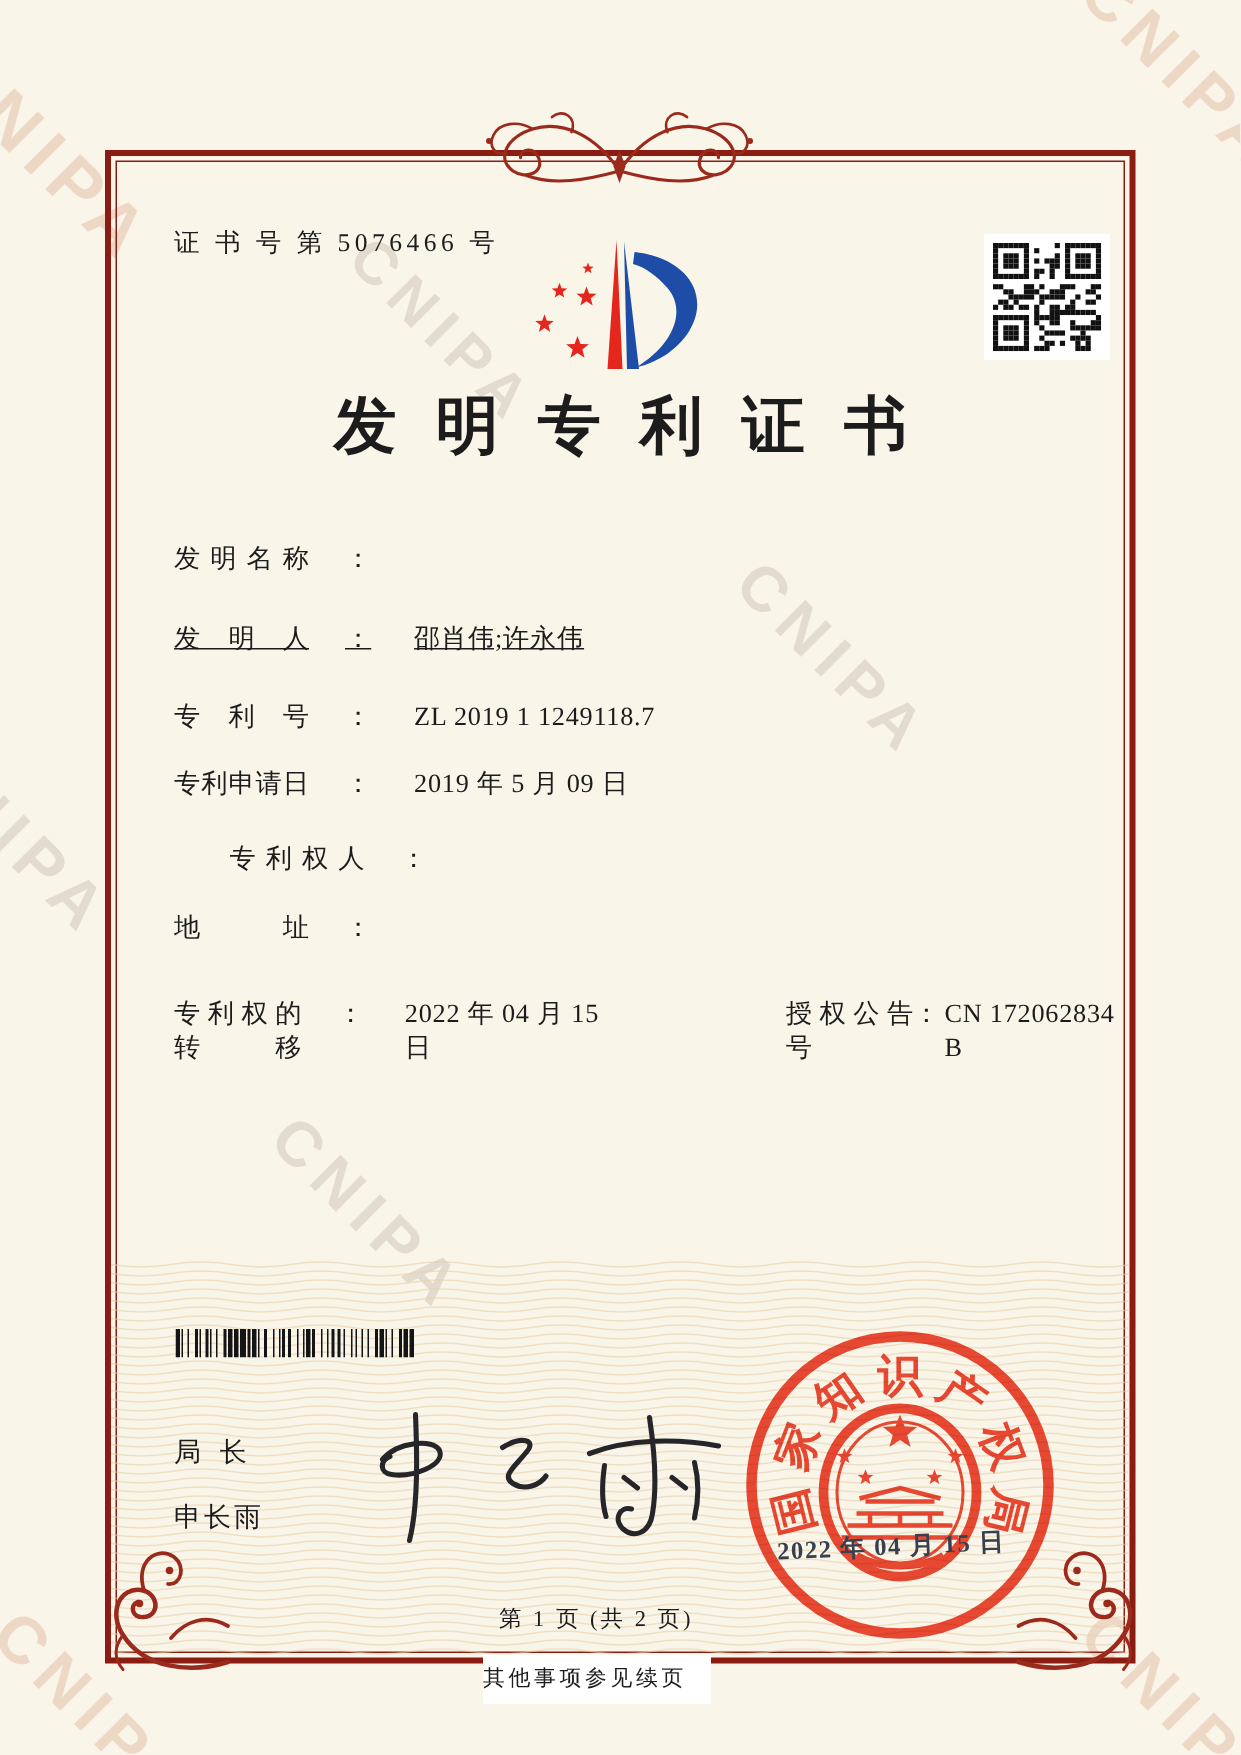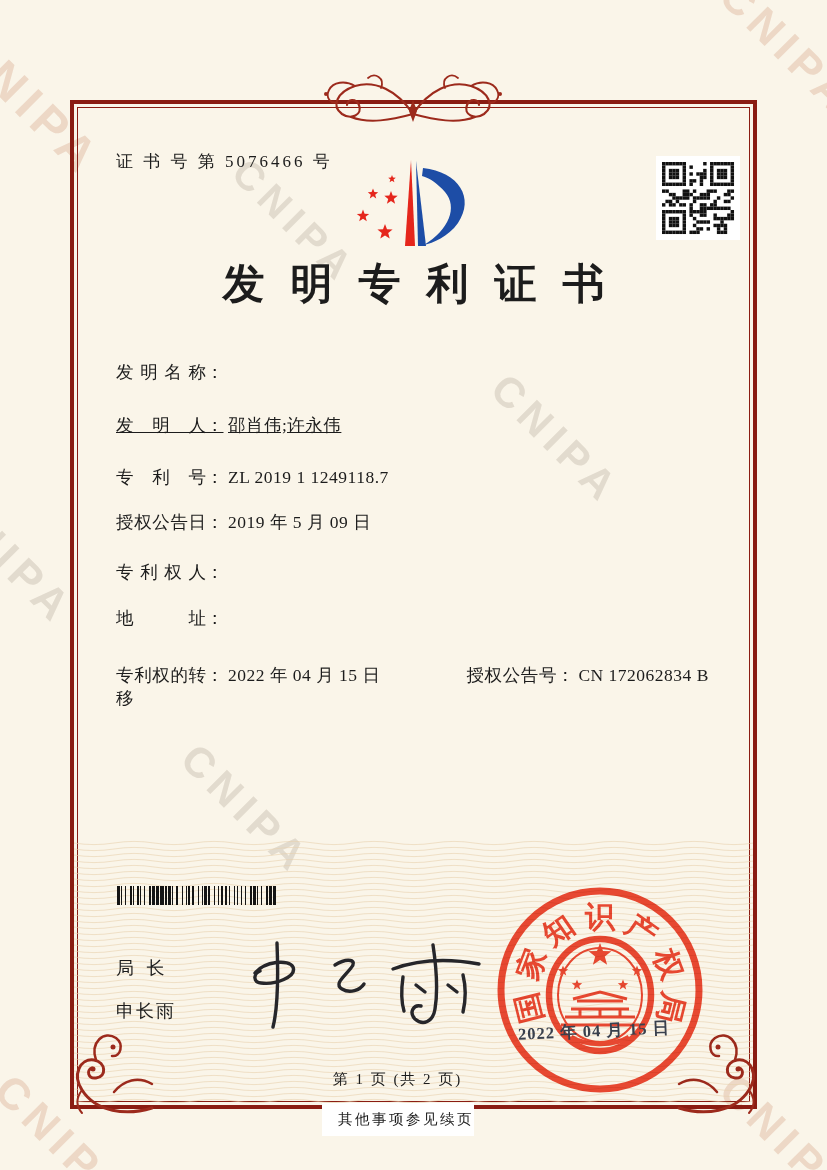--- a/index.html
+++ b/index.html
@@ -34,21 +34,21 @@
   #wave-band{position:absolute;left:0;top:736px;width:679px;height:265px;z-index:0;}
   
   .cert-no{position:absolute;left:42px;top:46px;font-size:17px;letter-spacing:3px;z-index:5;}
   .logo{position:absolute;left:271px;top:42px;width:145px;height:105px;z-index:5;}
   .qr{position:absolute;left:582px;top:52px;width:84px;height:84px;z-index:5;}
   .title{
     position:absolute;left:0;top:152px;width:100%;text-align:center;
     font-size:42px;font-weight:700;letter-spacing:0.62em;text-indent:0.62em;z-index:5;
   }
   
-  .row{position:absolute;left:42px;display:flex;align-items:flex-start;font-size:17.5px;z-index:5;line-height:23px;}
+  .row{position:absolute;left:42px;display:flex;align-items:flex-start;font-size:17.5px;z-index:5;line-height:23px;gap:24px;}
   .f-label{display:inline-block;width:90px;text-align:justify;text-align-last:justify;}
   .f-colon{display:inline-block;width:22px;}
   .f-value{display:inline-block;letter-spacing:0.5px;}
   .addr .f-value{width:474px;line-height:24px;}
   .pair2{margin-left:86px;display:flex;}
   
   .paras{position:absolute;left:42px;top:590px;width:599px;z-index:5;}
   .paras p{margin:0;font-size:16.5px;line-height:27px;text-indent:2em;letter-spacing:0.5px;text-align:justify;}
   
   .barcode{position:absolute;left:43px;top:782px;width:216px;height:19px;display:flex;align-items:stretch;overflow:hidden;z-index:5;}
@@ -57,21 +57,21 @@
   .issuer-name{position:absolute;left:42px;top:895px;font-size:18px;letter-spacing:2px;z-index:5;}
   .signature{position:absolute;left:161px;top:829px;width:275px;height:100px;z-index:5;}
   .seal{position:absolute;left:421px;top:781px;width:210px;height:210px;z-index:6;opacity:0.93;mix-blend-mode:multiply;}
   .seal-date{
     position:absolute;left:444px;top:916px;width:170px;font-size:16.5px;letter-spacing:1px;
     color:#39404d;transform:rotate(-2.5deg);z-index:7;font-weight:700;
   }
   .page-num{position:absolute;left:calc(50% - 16px);transform:translateX(-50%);top:966px;font-size:15px;letter-spacing:2px;z-index:5;white-space:nowrap;}
   .footer-note{
     position:absolute;left:322px;top:1103px;width:152px;height:33px;background:#ffffff;
-    text-align:right;line-height:33px;font-size:14.5px;letter-spacing:2.5px;z-index:8;
+    text-align:left;line-height:33px;font-size:14.5px;letter-spacing:2.5px;z-index:8;
   }
   svg text{font-family:"Liberation Serif","DejaVu Serif",serif;}
 </style>
 </head>
 <body>
 
 <svg width="0" height="0" style="position:absolute">
   <defs>
     <g id="orn-half" stroke="#9c2a1c" fill="none" stroke-linecap="round">
       <path d="M118,44 C134,20 156,10 176,16 C194,22 200,36 189,44 C180,50 168,45 172,35 C175,28 184,29 184,35" stroke-width="2.2"></path>
@@ -405,25 +405,25 @@
         <span class="f-label">发明人</span>
           <span class="f-colon">：</span>
           <span class="f-value">邵肖伟;许永伟</span>
       </div>
       <div class="row" style="top:362px;">
         <span class="f-label">专利号</span>
           <span class="f-colon">：</span>
           <span class="f-value">ZL 2019 1 1249118.7</span>
       </div>
       <div class="row" style="top:407px;">
-        <span class="f-label">授权公告日</span>
+        <span class="f-label">专利申请日</span>
           <span class="f-colon">：</span>
           <span class="f-value">2019 年 5 月 09 日</span>
       </div>
-      <div class="row" style="top:457px;">
+      <div class="row" style="top:457px;margin-left:37px;">
         <span class="f-label">专利权人</span>
           <span class="f-colon">：</span>
       </div>
       <div class="row addr" style="top:503px;">
         <span class="f-label">地址</span>
           <span class="f-colon">：</span>
       </div>
       <div class="row" style="top:560px;">
         <span class="f-label">专利权的转移</span>
           <span class="f-colon">：</span>

